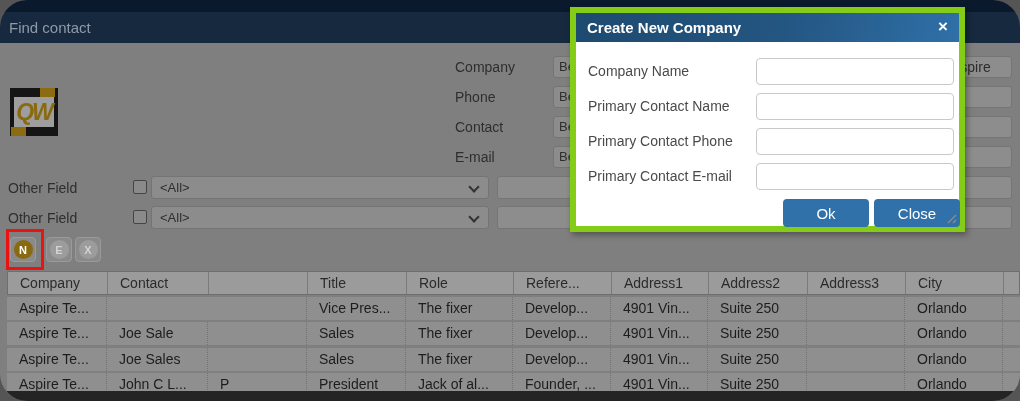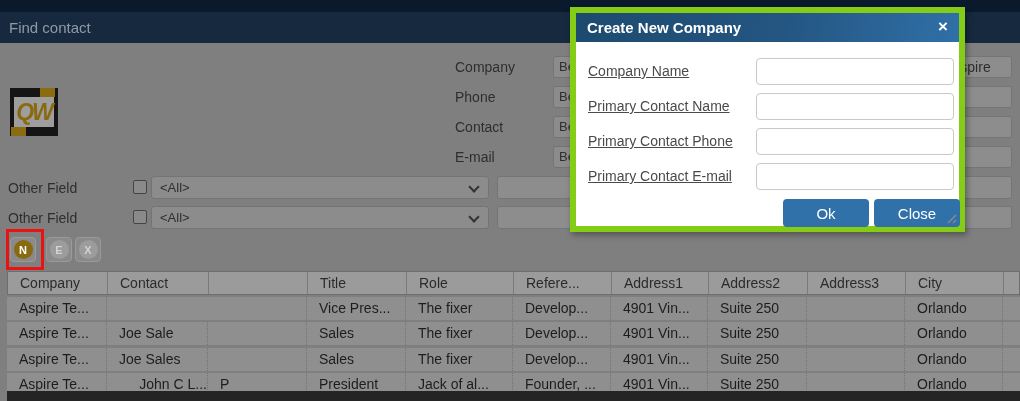--- a/index.html
+++ b/index.html
@@ -1,18 +1,18 @@
 <!DOCTYPE html>
 <html><head>
 <meta charset="utf-8">
 <style>
   * { margin:0; padding:0; box-sizing:border-box; }
   body { background:#555; font-family:"Liberation Sans", sans-serif; }
   .screen { position:relative; width:1020px; height:401px; background:#7f7f7f; overflow:hidden;
-            font-family:"Liberation Sans", sans-serif; }
+            font-family:"Liberation Sans", sans-serif;border-radius:27px; }
 
   
   .topstrip { position:absolute; left:0; top:0; width:1020px; height:12px; background:#0a192c; z-index:2; }
   .titlebar { position:absolute; left:0; top:12px; width:1020px; height:31px; background:#16293e; z-index:2;
               color:#8f9aa8; font-size:15px; line-height:31px; padding-left:9px; }
 
   
   .logo { position:absolute; left:10px; top:88px; width:48px; height:48px; background:#151515; z-index:3; }
   .logo .gold-tr { position:absolute; right:3px; top:0; width:15px; height:9px; background:#8c6c11; }
   .logo .gold-bl { position:absolute; left:1px; bottom:0; width:15px; height:9px; background:#8c6c11; }
@@ -61,21 +61,21 @@
   .bottombar { position:absolute; left:7px; top:391px; width:1013px; height:10px; background:#242424; z-index:3; }
 
   
   .modal { position:absolute; left:570px; top:7px; width:395px; height:225px; background:#ffffff;
            border:6px solid #84cc16; box-shadow:2px 3px 6px rgba(0,0,0,0.35); z-index:10; }
   .modal-header { position:absolute; left:0; top:0; width:100%; height:29px;
                   background:linear-gradient(100deg, #1d4a6f 0%, #245682 55%, #2f70a8 100%);
                   color:#ffffff; font-size:15px; font-weight:bold; line-height:29px; padding-left:11px; }
   .modal-close { position:absolute; right:11px; top:0; height:29px; line-height:28px;
                  color:#ffffff; font-size:17px; font-weight:bold; cursor:default; }
-  .mlabel { position:absolute; left:12px; font-size:14px; color:#4a4a4a; white-space:nowrap;text-decoration:underline; }
+  .mlabel { position:absolute; left:12px; font-size:14px; color:#4a4a4a; white-space:nowrap; }
   .minput { position:absolute; left:180px; width:198px; height:27px; border:1px solid #c9c9c9;
             border-radius:4px; background:#ffffff; font-size:14px; padding:0 6px;
             font-family:"Liberation Sans", sans-serif; outline:none; }
   .mbtn { position:absolute; top:186px; width:86px; height:28px; background:#3071a9; border:none;
           border-radius:4px; color:#ffffff; font-size:15px; font-family:"Liberation Sans", sans-serif;
           cursor:pointer; }
   .mbtn.ok { left:207px; } .mbtn.close { left:298px; }
   .resize-handle { position:absolute; right:2px; bottom:2px; }
 </style>
 </head>
@@ -180,21 +180,21 @@
         <div class="cell" style="left: 399px; width: 107px;">The fixer</div>
         <div class="cell" style="left: 506px; width: 98px;">Develop...</div>
         <div class="cell" style="left: 604px; width: 97px;">4901 Vin...</div>
         <div class="cell" style="left: 701px; width: 99px;">Suite 250</div>
         <div class="cell" style="left: 800px; width: 98px;"></div>
         <div class="cell" style="left: 898px; width: 98px;">Orlando</div>
         <div class="cell" style="left: 996px; width: 17px; border-right: none;"></div>
       </div>
       <div class="grid-row" style="top: 373px;">
         <div class="cell" style="left: 0px; width: 100px;">Aspire Te...</div>
-        <div class="cell" style="left: 100px; width: 101px; text-align: right;">John C L...</div>
+        <div class="cell" style="left: 100px; width: 101px;">John C L...</div>
         <div class="cell" style="left: 201px; width: 99px;">P</div>
         <div class="cell" style="left: 300px; width: 99px;">President</div>
         <div class="cell" style="left: 506px; width: 98px;">Founder, ...</div>
         <div class="cell" style="left: 399px; width: 107px;">Jack of al...</div>
         <div class="cell" style="left: 604px; width: 97px;">4901 Vin...</div>
         <div class="cell" style="left: 701px; width: 99px;">Suite 250</div>
         <div class="cell" style="left: 800px; width: 98px;"></div>
         <div class="cell" style="left: 898px; width: 98px;">Orlando</div>
         <div class="cell" style="left: 996px; width: 17px; border-right: none;"></div>
       </div>

